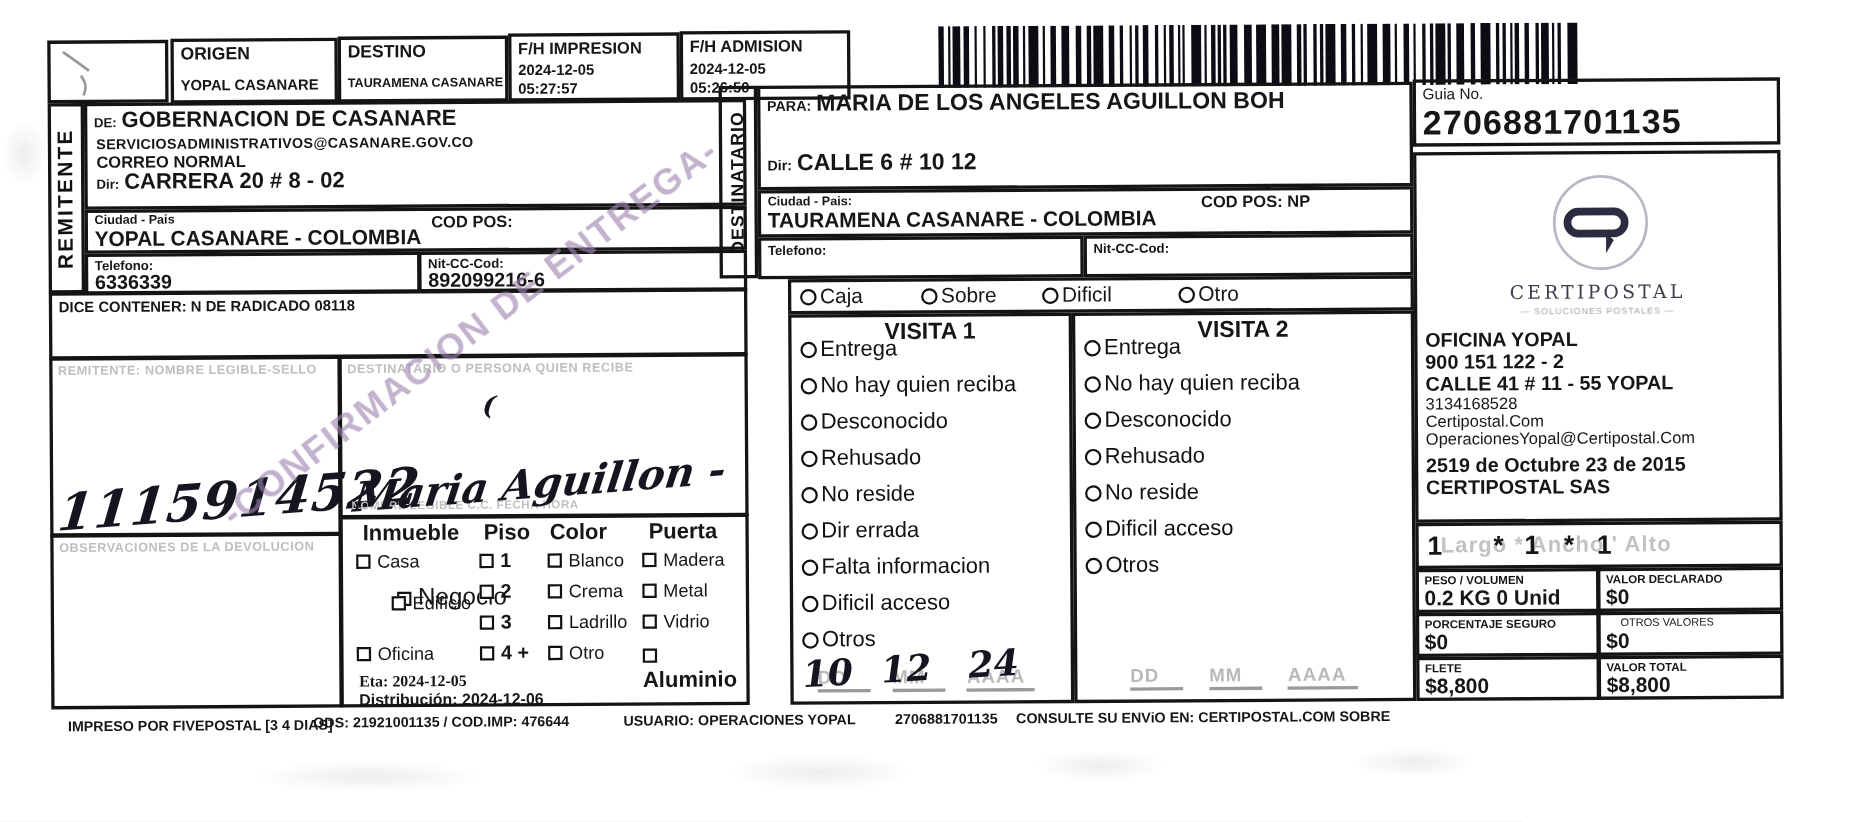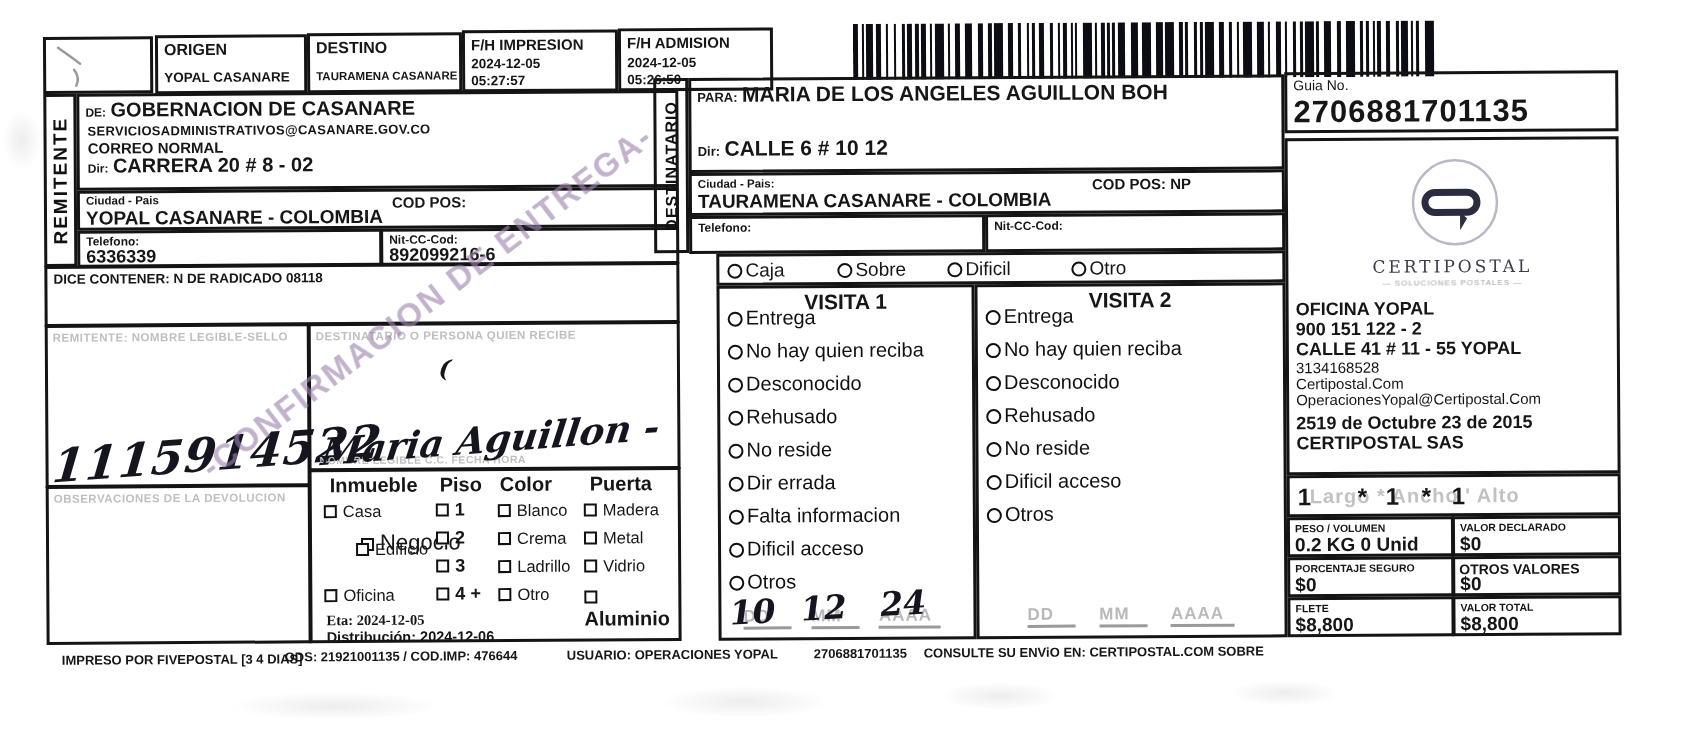--- a/index.html
+++ b/index.html
@@ -310,21 +310,21 @@
   </div>
   <div class="box" style="left:1451px;top:520px;width:169px;height:40px;">
     <div class="abs" style="left:5px;top:2px;font-size:10.5px;font-weight:bold;">VALOR DECLARADO</div>
     <div class="abs b" style="left:5px;top:14px;font-size:19px;">$0</div>
   </div>
   <div class="box" style="left:1286px;top:560px;width:167px;height:40px;">
     <div class="abs" style="left:5px;top:2px;font-size:10.5px;font-weight:bold;">PORCENTAJE SEGURO</div>
     <div class="abs b" style="left:5px;top:14px;font-size:19px;">$0</div>
   </div>
   <div class="box" style="left:1451px;top:560px;width:169px;height:40px;">
-    <div class="abs" style="left:4px;top:2px;font-size:14px;font-weight:bold;">OTROS VALORES</div>
+    <div class="abs" style="left:18px;top:2px;font-size:10px;font-weight:normal;">OTROS VALORES</div>
     <div class="abs b" style="left:5px;top:14px;font-size:19px;">$0</div>
   </div>
   <div class="box" style="left:1286px;top:600px;width:167px;height:40px;">
     <div class="abs" style="left:5px;top:2px;font-size:10.5px;font-weight:bold;">FLETE</div>
     <div class="abs b" style="left:5px;top:14px;font-size:19px;">$8,800</div>
   </div>
   <div class="box" style="left:1451px;top:600px;width:169px;height:40px;">
     <div class="abs" style="left:5px;top:2px;font-size:10.5px;font-weight:bold;">VALOR TOTAL</div>
     <div class="abs b" style="left:5px;top:14px;font-size:19px;">$8,800</div>
   </div>

